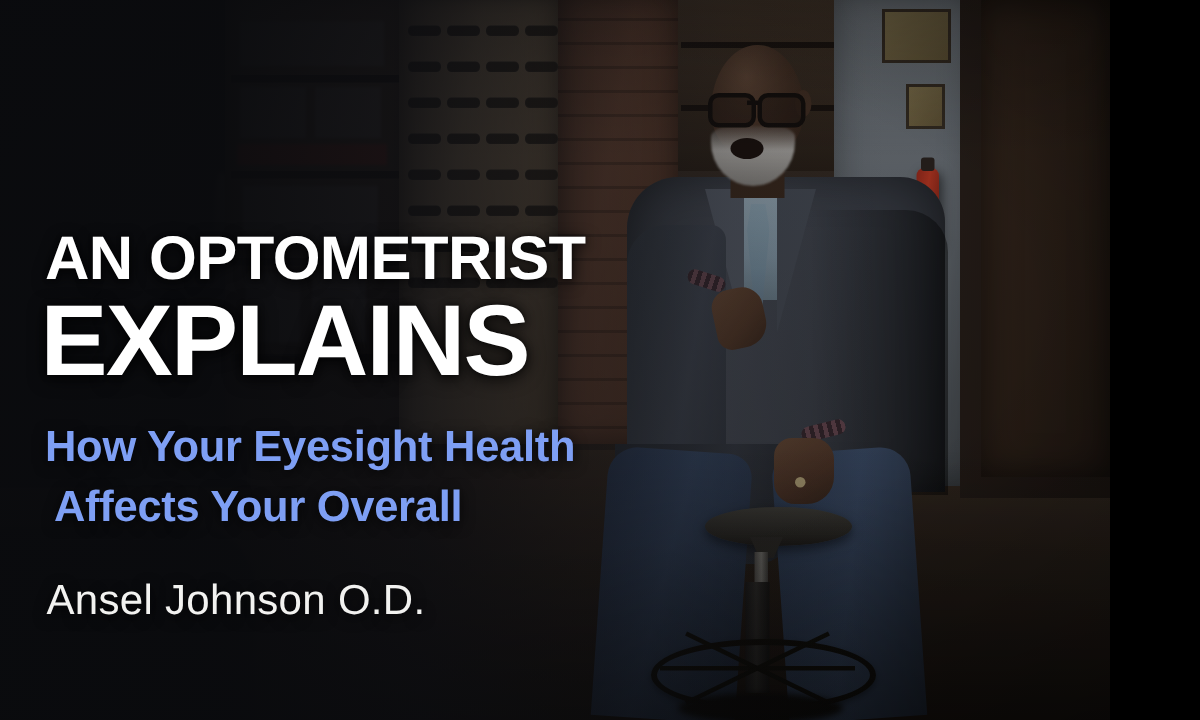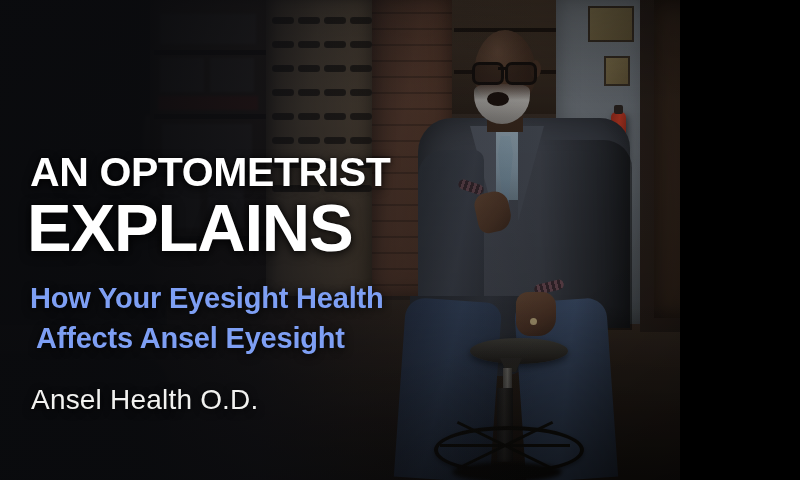--- a/index.html
+++ b/index.html
@@ -6,21 +6,21 @@
     margin: 0;
     padding: 0;
     background: #000;
   }
   body {
     font-family: "Liberation Sans", sans-serif;
   }
 
   #video-card {
     position: relative;
-    width: 680px;
+    width: 740px;
     height: 480px;
     overflow: hidden;
     background: #1a1613;
     user-select: none;
   }
 
   
   .scene {
     position: absolute;
     inset: 0;
@@ -650,18 +650,18 @@
   <div class="grade-cool"></div>
   <div class="vignette"></div>
   <div class="bottom-scrim"></div>
   <div class="text-scrim"></div>
 
   <div class="text-layer">
     <div class="title-line1">AN OPTOMETRIST</div>
     <div class="title-line2">EXPLAINS</div>
     <div class="subtitle">
       <span class="sl1">How Your Eyesight Health</span>
-      <span class="sl2">Affects Ansel Eyesight</span>
+      <span class="sl2">Affects Your Overall</span>
     </div>
-    <div class="byline">Ansel Health O.D.</div>
+    <div class="byline">Ansel Johnson O.D.</div>
   </div>
 
 </div>
 
 </body></html>

